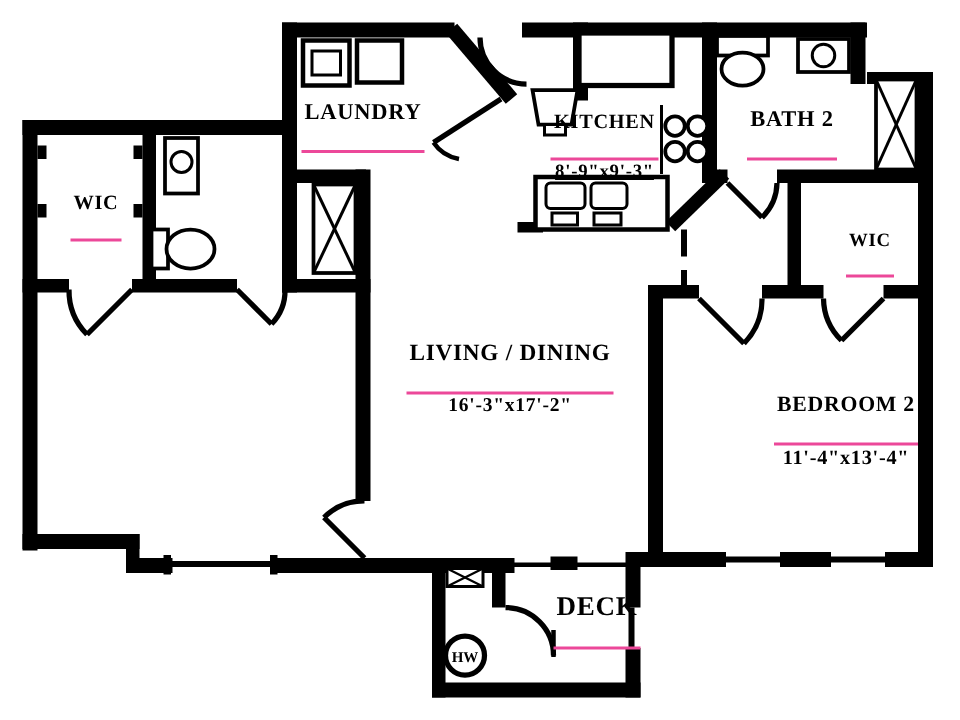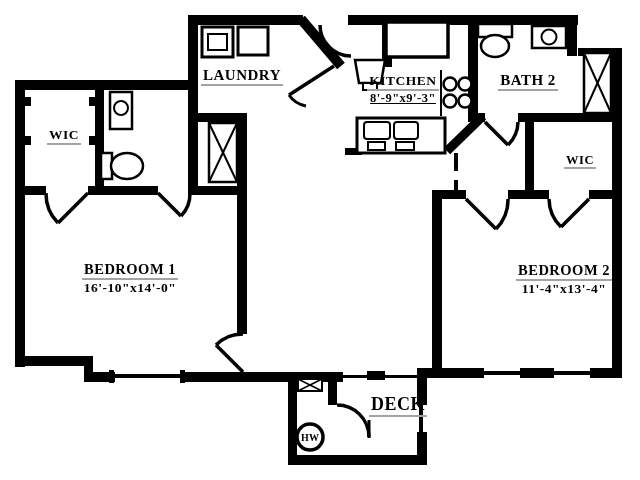--- a/index.html
+++ b/index.html
@@ -14,22 +14,22 @@
   .room-label{
     position:absolute;
     text-align:center;
     font-weight:bold;
     color:#000;
     line-height:1.15;
     white-space:nowrap;
   }
   .room-label .name{
     display:inline-block;
-    border-bottom:2px solid #a3a3a3;
-    padding:0 2px 0 2px;
+    border-bottom:2px solid #ec4899;
+    padding:0 2px 16px 2px;
     letter-spacing:0.5px;
   }
   .room-label .dims{
     display:block;
     letter-spacing:0.5px;
   }
   .lbl-laundry{left:196px;top:67px;width:92px;font-size:15px;}
   .lbl-wic-left{left:36px;top:127px;width:56px;font-size:13.5px;}
   .lbl-bath1{left:110px;top:127px;width:72px;font-size:13.5px;}
   .lbl-kitchen{left:356px;top:73px;width:94px;font-size:13.5px;text-decoration:underline;}
@@ -201,25 +201,25 @@
   </div>
 
   <div class="room-label lbl-bath2">
     <span class="name">BATH 2</span>
   </div>
 
   <div class="room-label lbl-wic-right">
     <span class="name">WIC</span>
   </div>
 
-
-  <div class="room-label lbl-bedroom1">
-    <span class="name">BEDROOM 1</span>
-    <span class="dims">16'-10"x14'-0"</span>
-  </div>
+  <div class="room-label lbl-living">
+    <span class="name">LIVING / DINING</span>
+    <span class="dims">16'-3"x17'-2"</span>
+  </div>
+
 
   <div class="room-label lbl-bedroom2">
     <span class="name">BEDROOM 2</span>
     <span class="dims">11'-4"x13'-4"</span>
   </div>
 
   <div class="room-label lbl-deck">
     <span class="name">DECK</span>
   </div>
 

